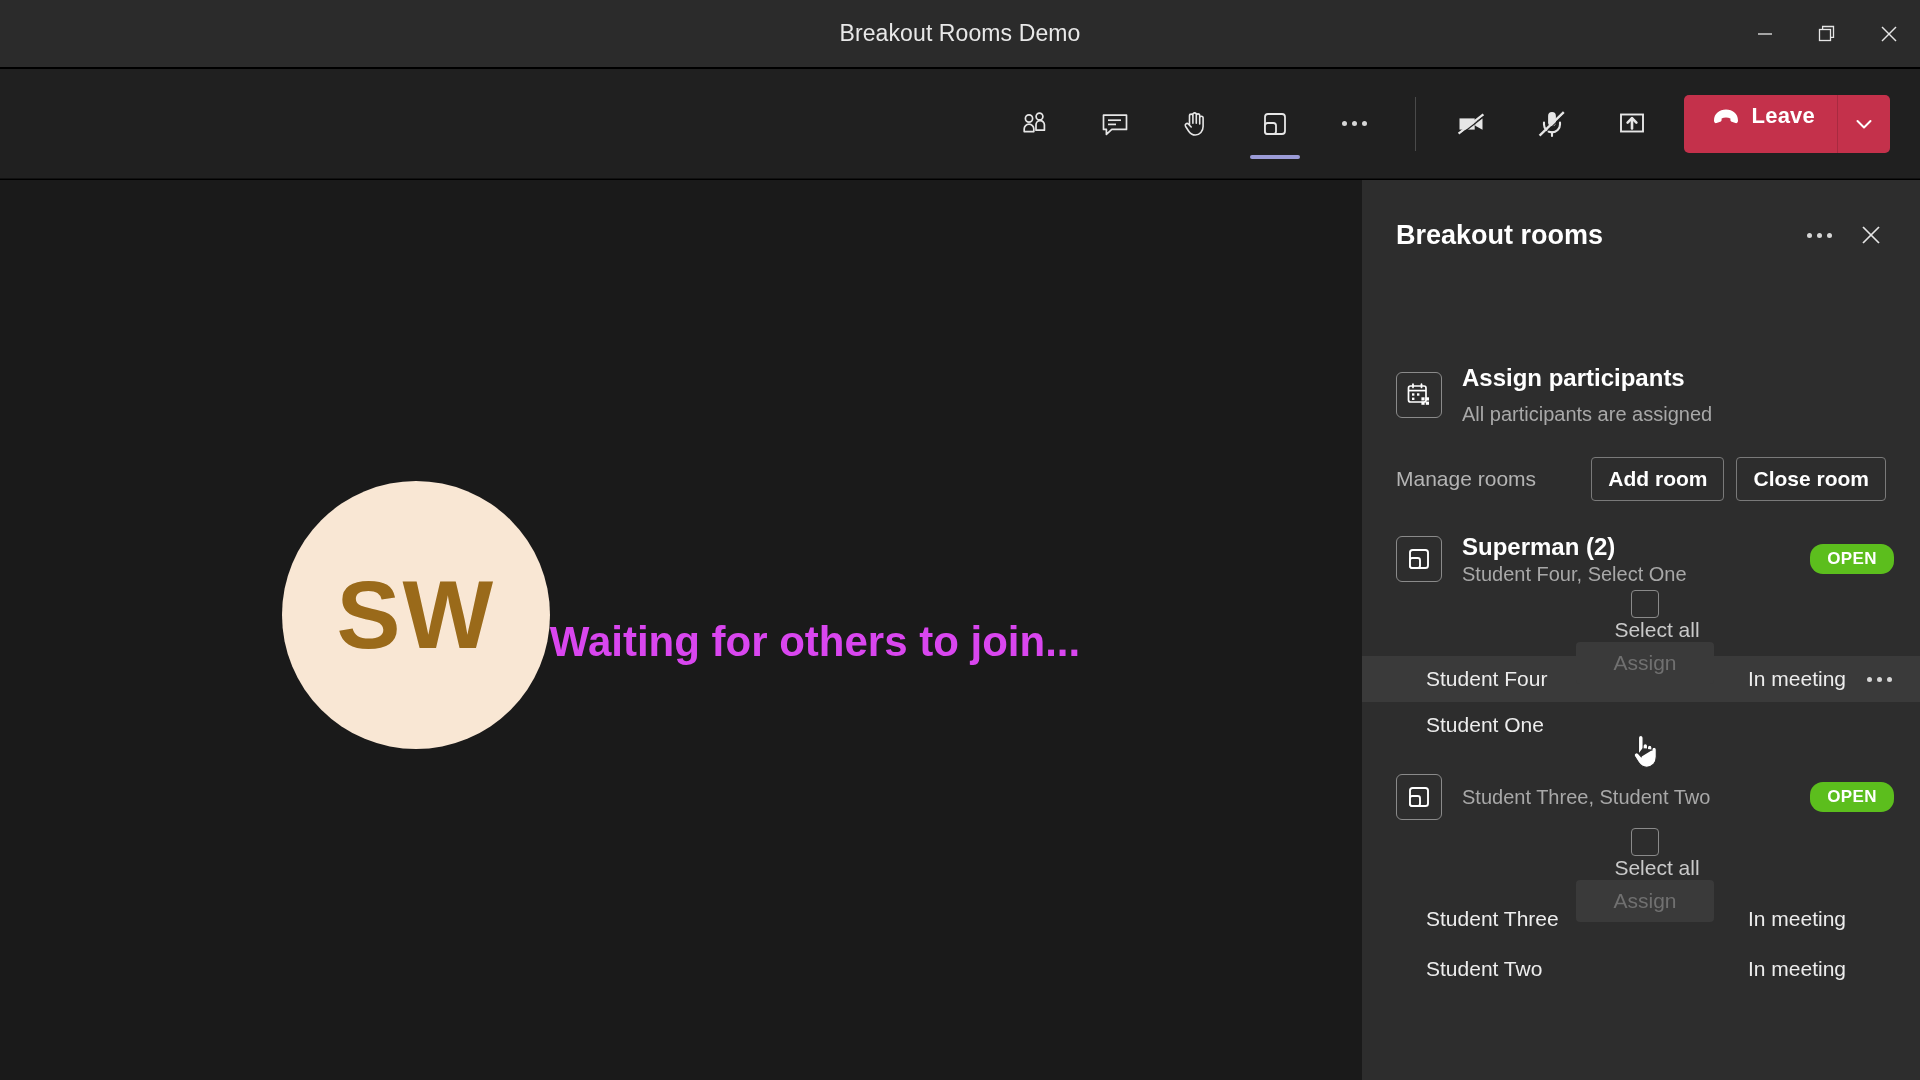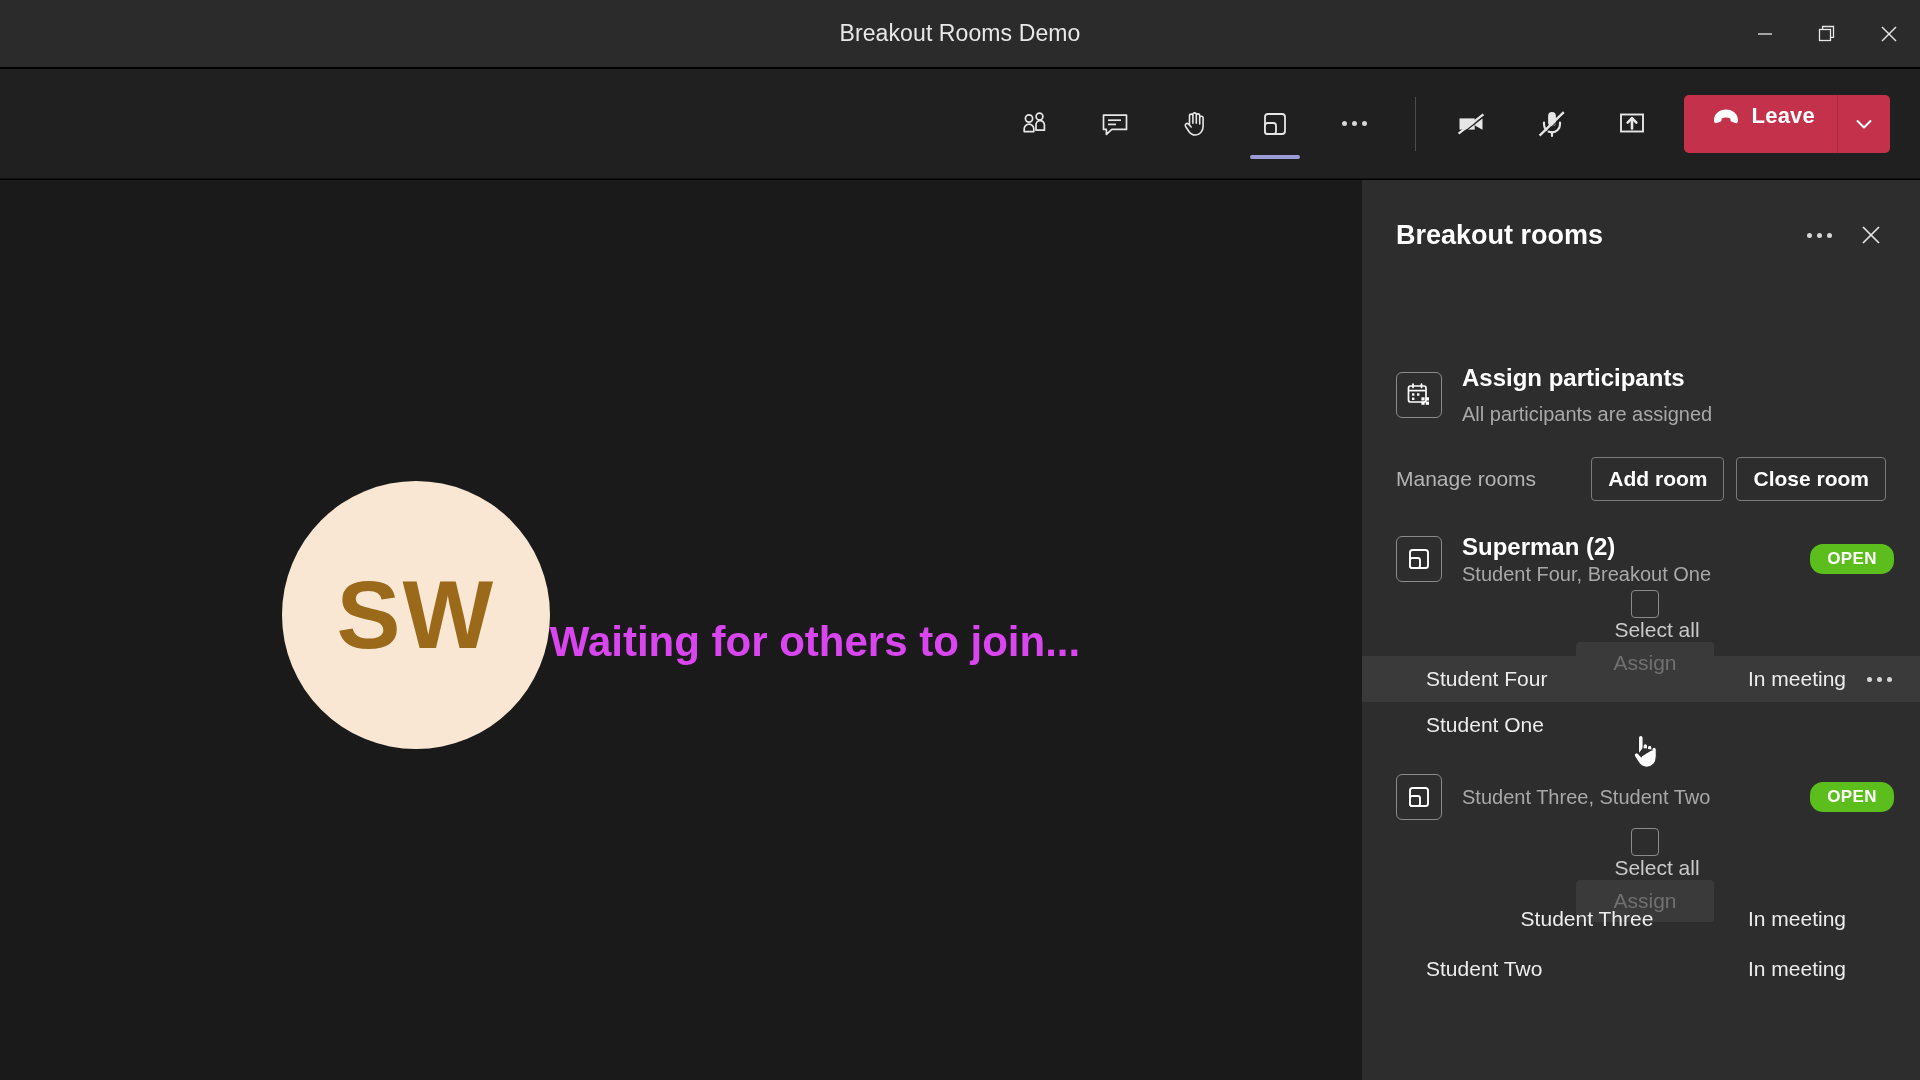--- a/index.html
+++ b/index.html
@@ -352,21 +352,21 @@
     <div>
       <div class="room-header">
         <div class="room-icon-box">
           <svg width="28" height="28" viewBox="0 0 28 28">
             <rect x="5" y="5" width="18" height="18" rx="2.6" fill="none" stroke="#FFFFFF" stroke-width="1.9"></rect>
             <rect x="5" y="13" width="10" height="10" rx="2.2" fill="#2D2D2D" stroke="#FFFFFF" stroke-width="1.9"></rect>
           </svg>
         </div>
         <div class="room-texts">
           <div class="room-name">Superman (2)</div>
-          <div class="room-members">Student Four, Breakout One</div>
+          <div class="room-members">Student Four, Select One</div>
         </div>
         <div class="badge">OPEN</div>
       </div>
 
       <div class="selectall-row">
         <div class="checkbox"></div>
         <div class="selectall-label">Select all</div>
         <button class="assign-btn">Assign</button>
       </div>
 
@@ -402,21 +402,21 @@
         </div>
         <div class="badge">OPEN</div>
       </div>
 
       <div class="selectall-row">
         <div class="checkbox"></div>
         <div class="selectall-label">Select all</div>
         <button class="assign-btn">Assign</button>
       </div>
 
-      <div class="member-row" style="height:50px;text-align:center;">
+      <div class="member-row" style="height:50px;">
         <div class="member-name">Student Three</div>
         <div class="member-status">In meeting</div>
         <div class="member-dots"></div>
       </div>
 
       <div class="member-row" style="height:50px;">
         <div class="member-name">Student Two</div>
         <div class="member-status">In meeting</div>
         <div class="member-dots"></div>
       </div>

